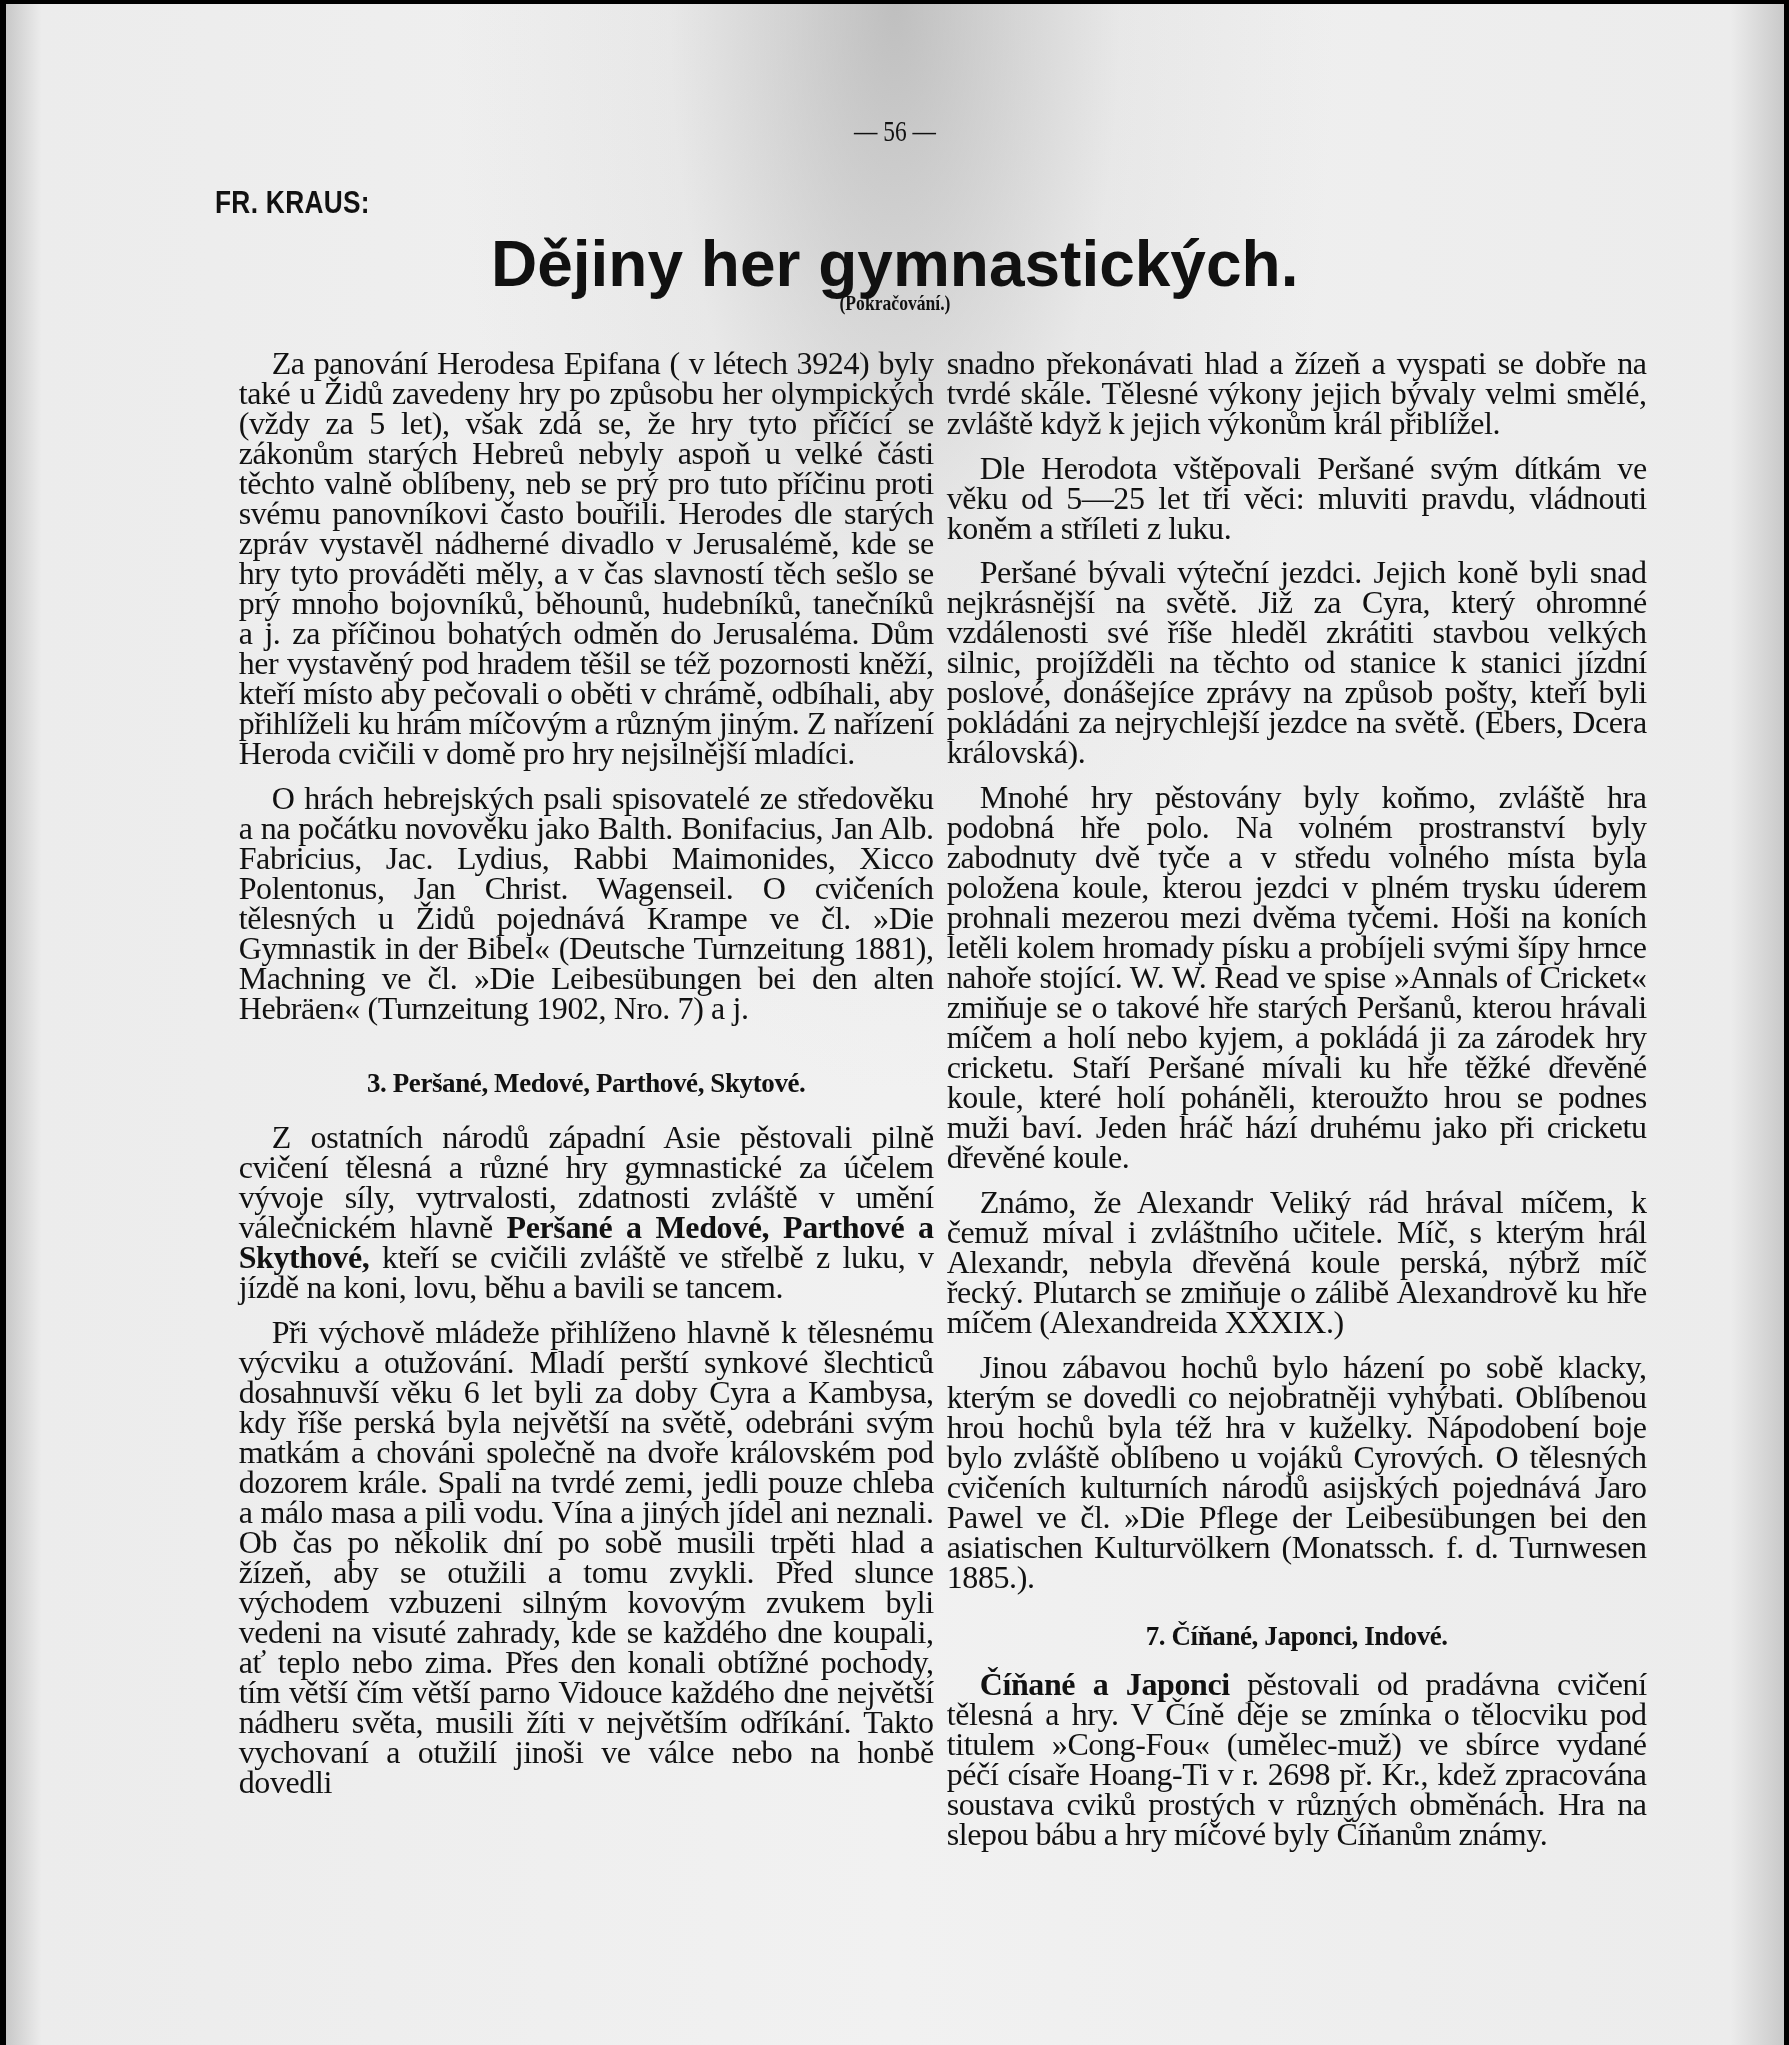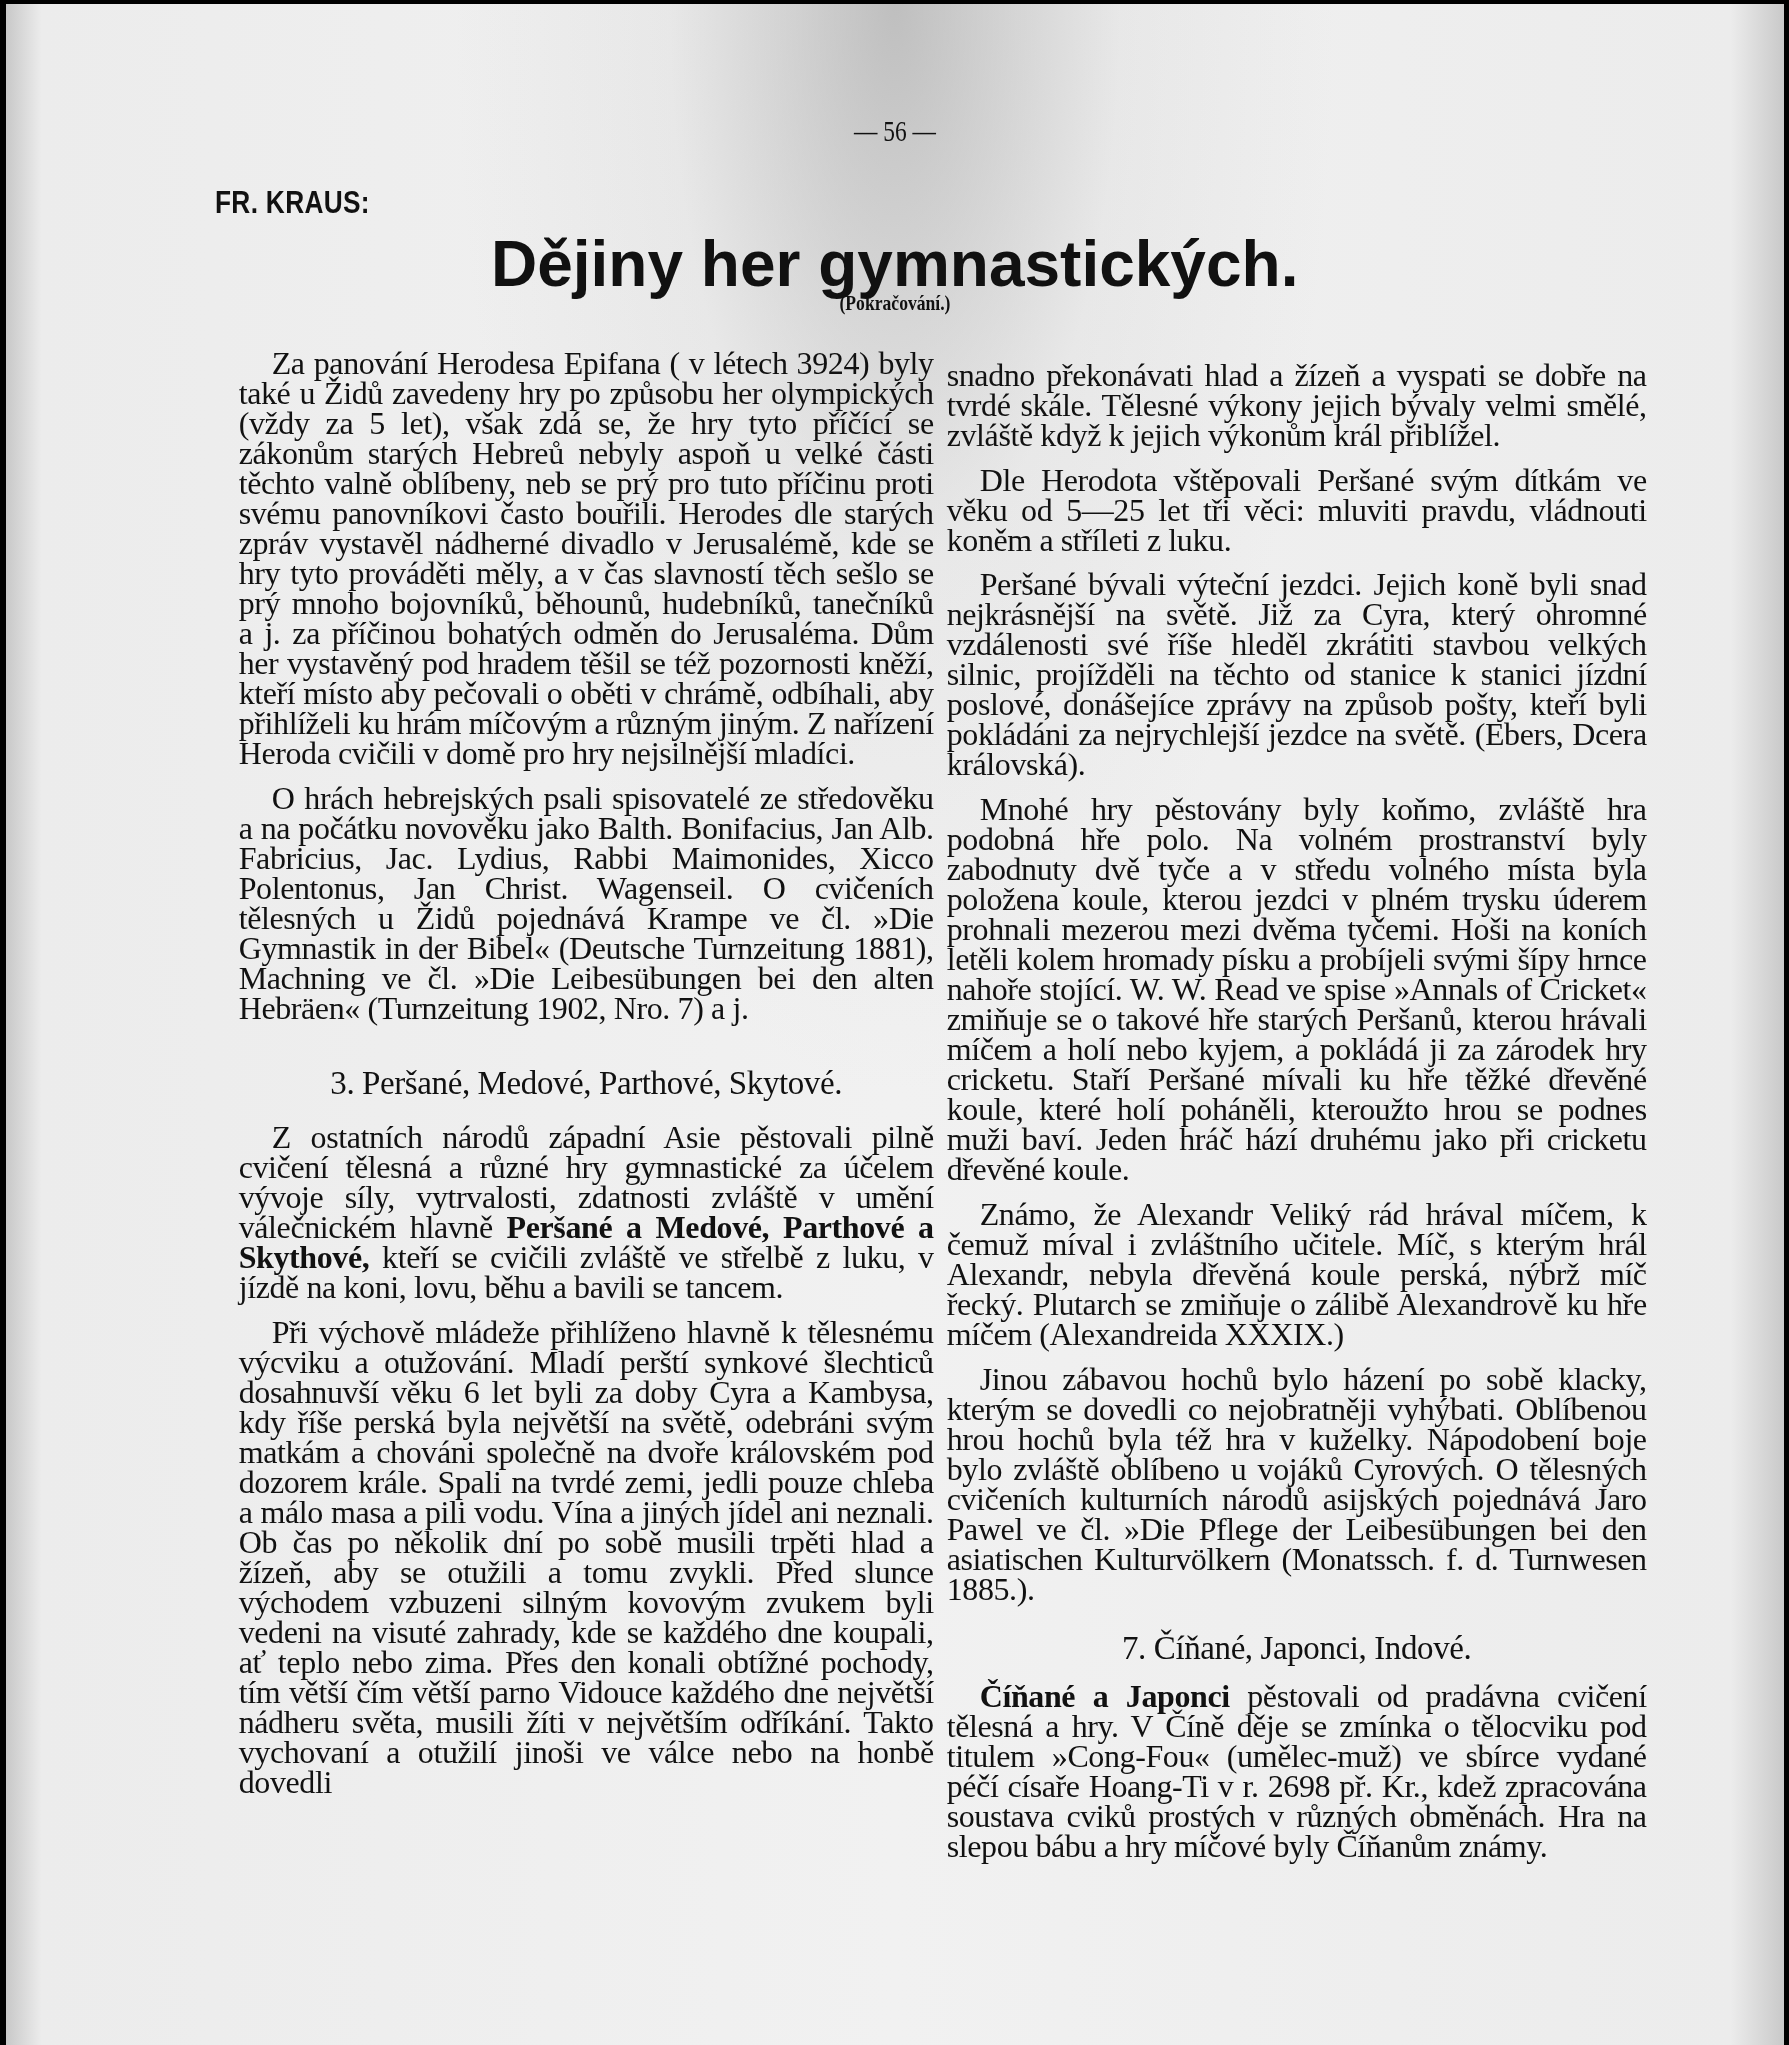--- a/index.html
+++ b/index.html
@@ -36,25 +36,25 @@
     font-size: 22px; font-weight: bold;
     transform: scaleX(0.8);
   }
   .col {
     position: absolute; top: 344px; width: 695px;
     font-size: 32px; line-height: 30px;
     text-align: justify;
     letter-spacing: -0.4px;
   }
   .col-left { left: 233px; }
-  .col-right { left: 941px; width: 700px; margin-top: 12px; }
+  .col-right { left: 941px; width: 700px; }
   .col p { margin: 0 0 14.7px 0; text-indent: 33px; hyphens: manual; }
   .col p.cont { text-indent: 0; }
   .col h3 {
-    margin: 45px 0 24.5px 0; text-align: center; font-size: 33px; font-weight: normal;
+    margin: 45px 0 24.5px 0; text-align: center; font-size: 27px; font-weight: bold;
     letter-spacing: -0.4px;
   }
   .col-right h3 { margin: 29px 0 18px 0; }
   b { font-weight: bold; }
 </style>
 </head>
 <body>
 
 <div class="page">
   <div class="page-number">— 56 —</div>

